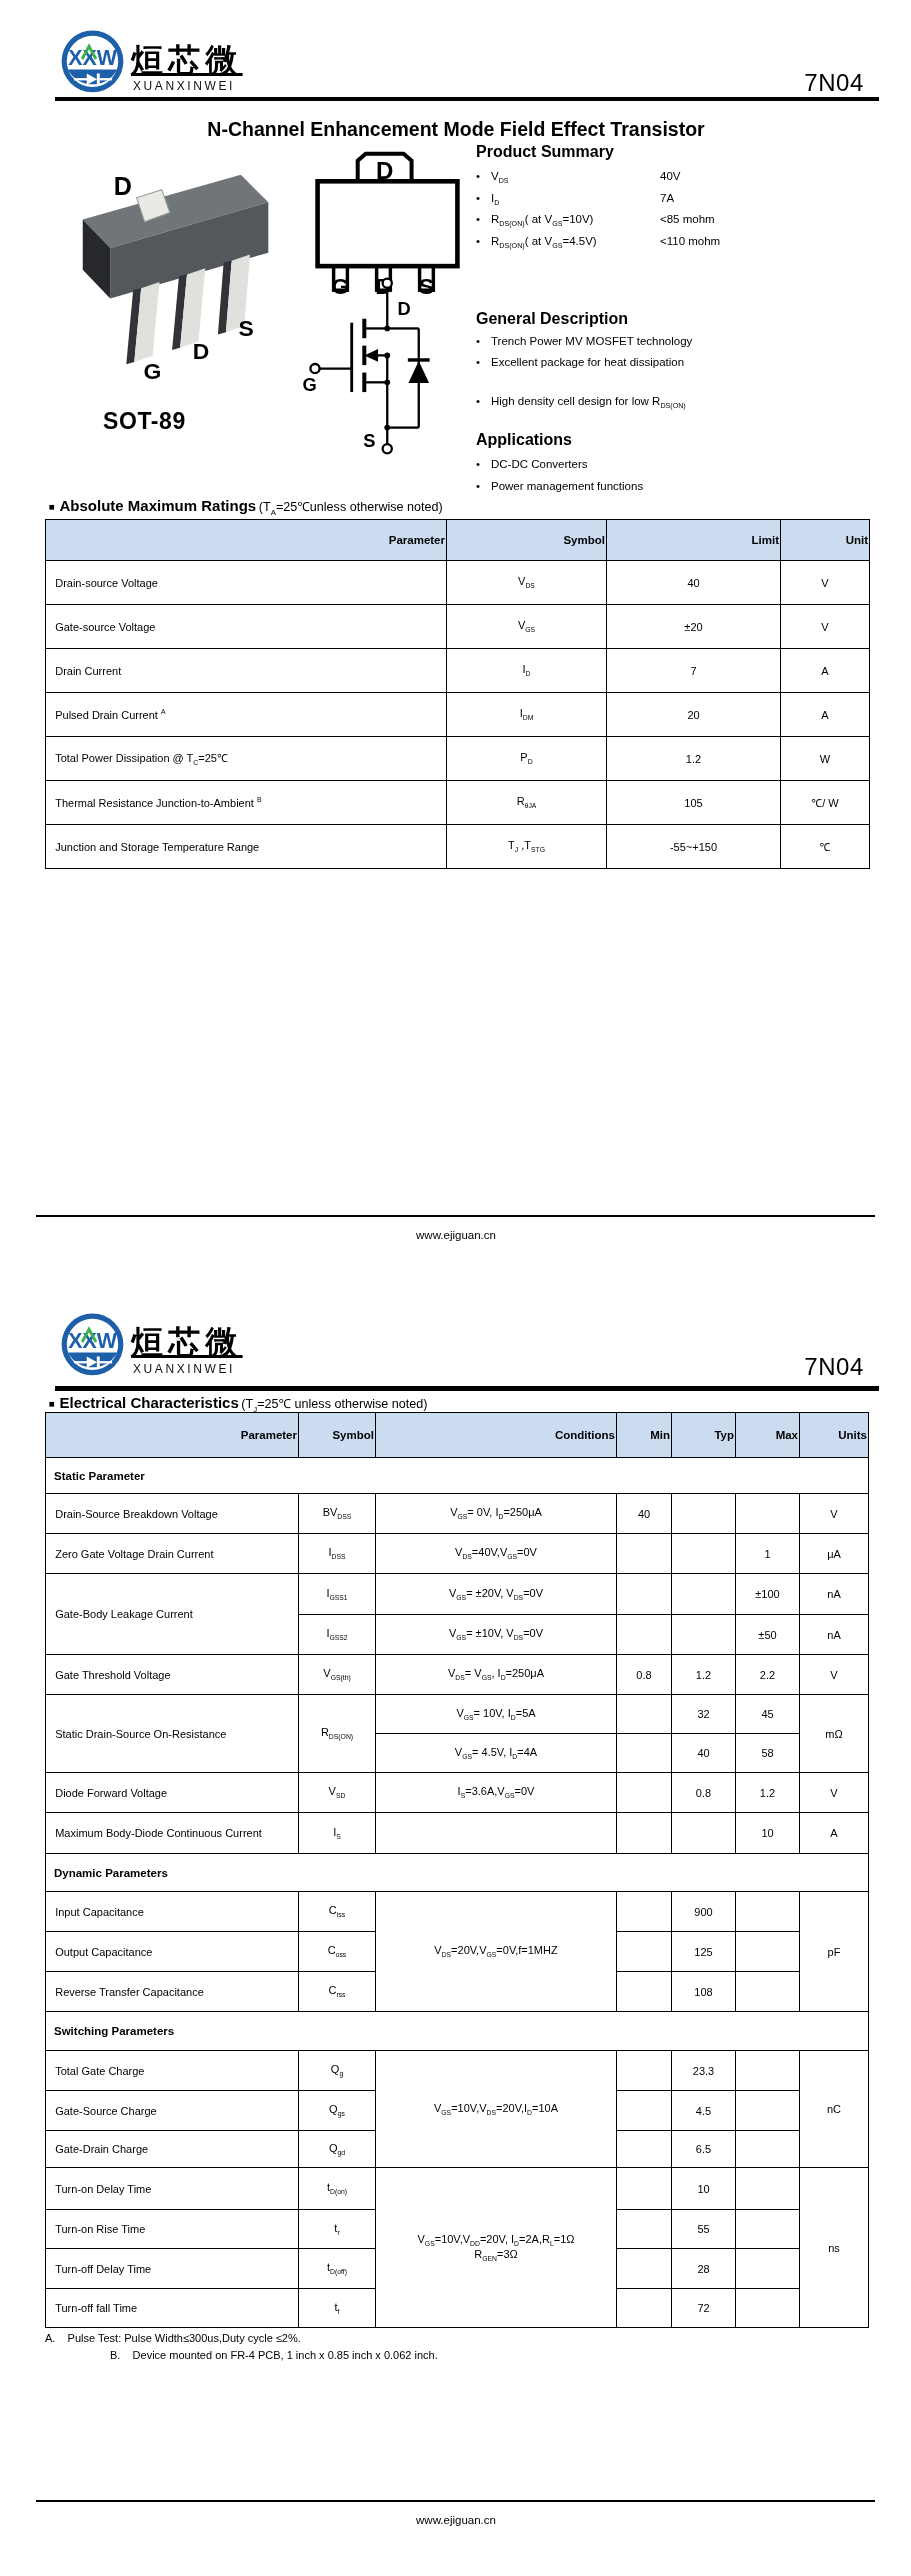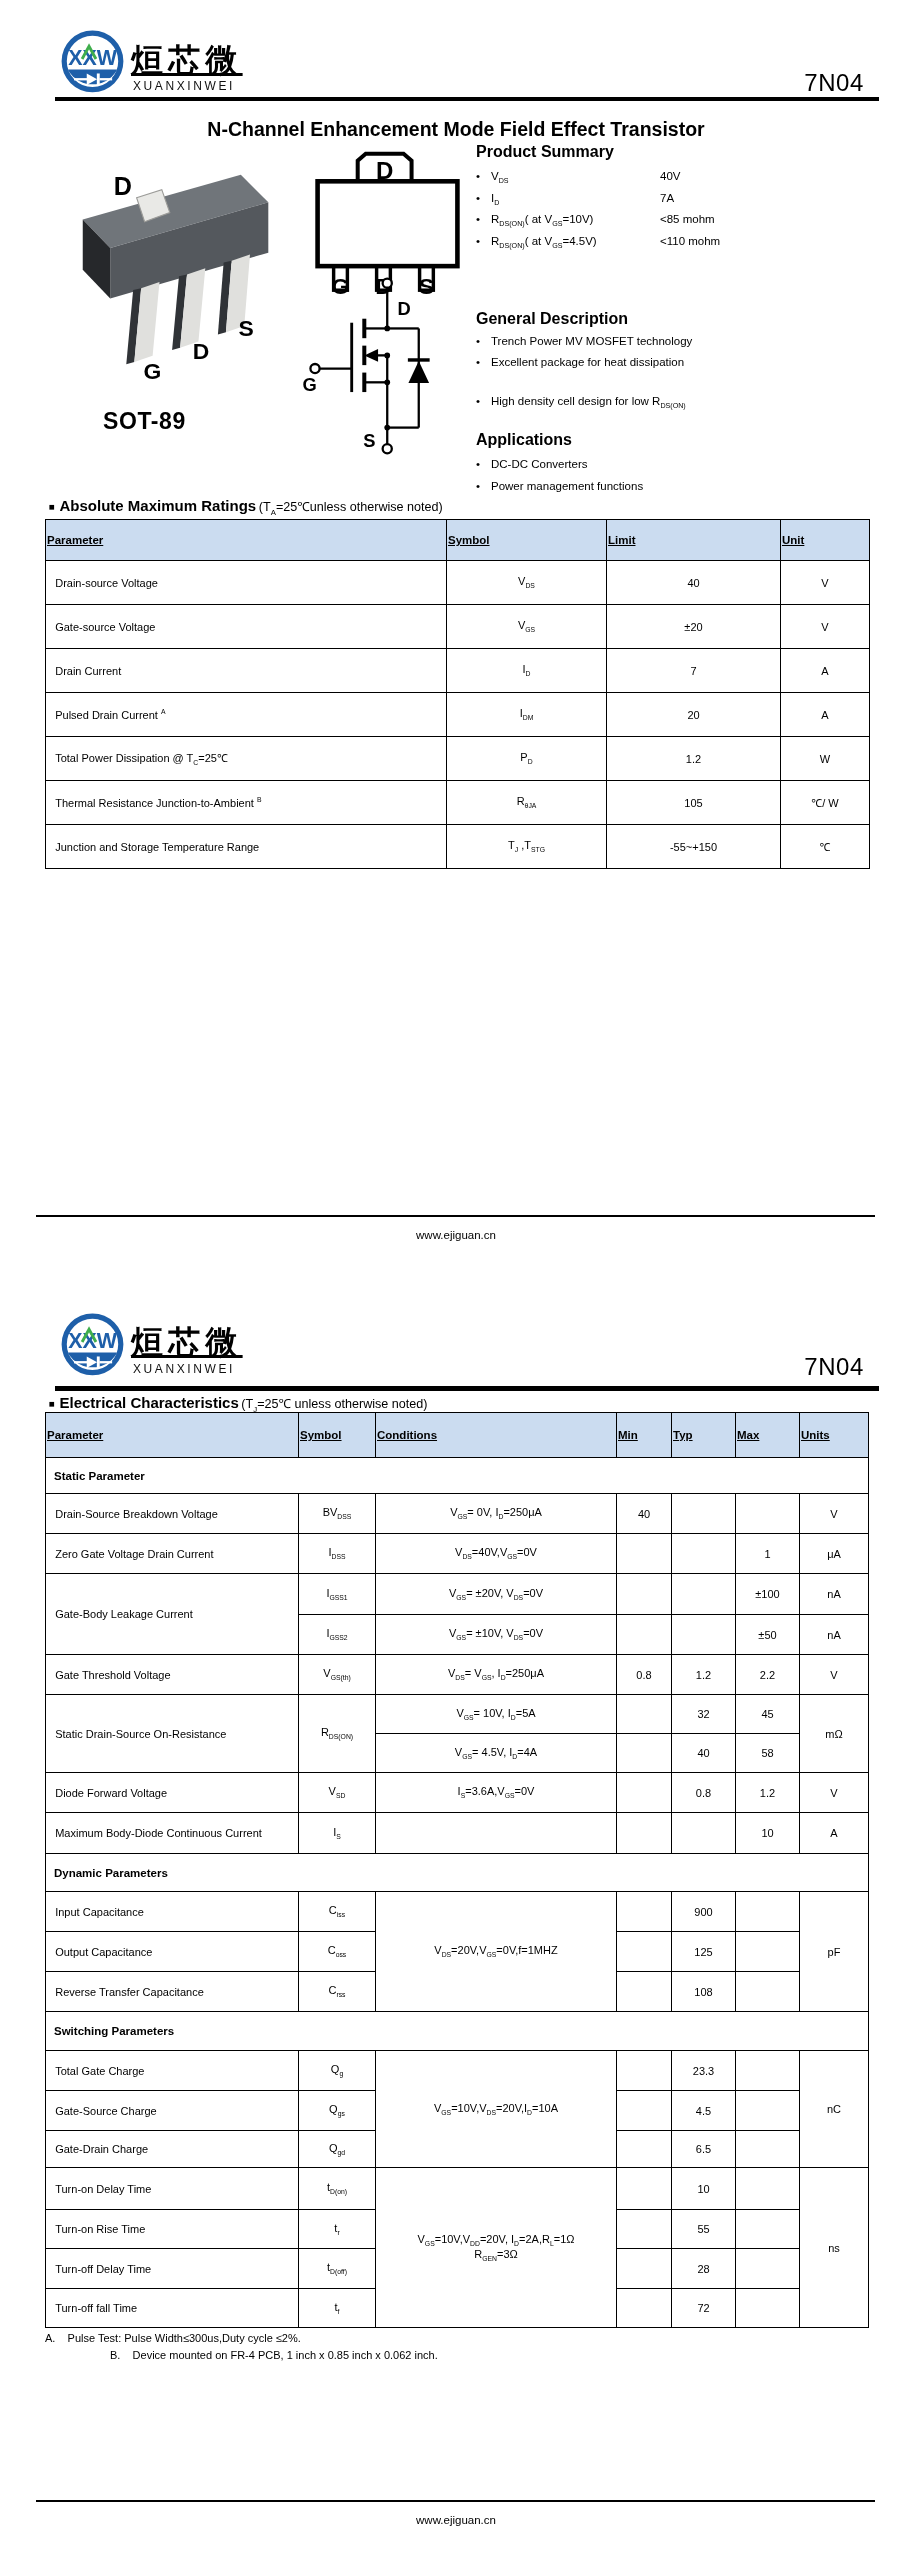--- a/index.html
+++ b/index.html
@@ -19,21 +19,21 @@
   .ps-value{position:absolute;left:184px;top:0;}
   .sot{font-size:23px;font-weight:bold;letter-spacing:0.6px;margin-left:48px;}
   
   .tbl-h .sq{font-size:9.8px;margin-right:4.6px;vertical-align:1.1px;}
   .tbl-h .b{font-size:15px;font-weight:bold;}
   .tbl-h .r{font-size:12.6px;}
   
   table{border-collapse:collapse;table-layout:fixed;}
   table.sheet{border:1.7px solid #000;}
   .sheet td{border:solid #000;border-width:1.7px 1.1px;font-size:11px;vertical-align:middle;overflow:hidden;}
-  .sheet td.hd{background:#cbdcf0;font-weight:bold;text-align:left;font-size:11.5px;text-decoration:underline;}
+  .sheet td.hd{background:#cbdcf0;font-weight:bold;text-align:right;font-size:11.5px;}
   .sheet td.p{text-align:left;padding-left:9.2px;}
   .sheet td.c{text-align:center;}
   .sheet td.sec{font-weight:bold;text-align:left;padding-left:8px;font-size:11.5px;}
   .sheet td.cond{text-align:center;white-space:pre-line;}
   sub{font-size:0.62em;}
   sup{font-size:0.62em;}
   
   .pg{width:912px;text-align:center;font-size:11.5px;}
   .site{width:912px;text-align:center;font-size:11.5px;}
   .notes{font-size:11px;line-height:16.6px;white-space:pre-wrap;}

